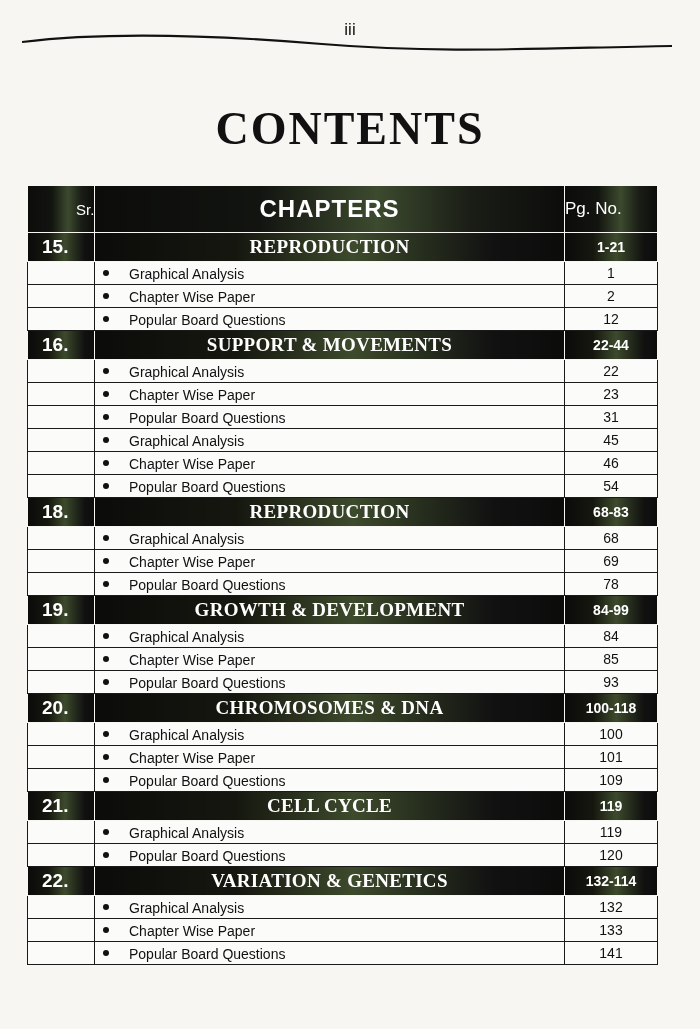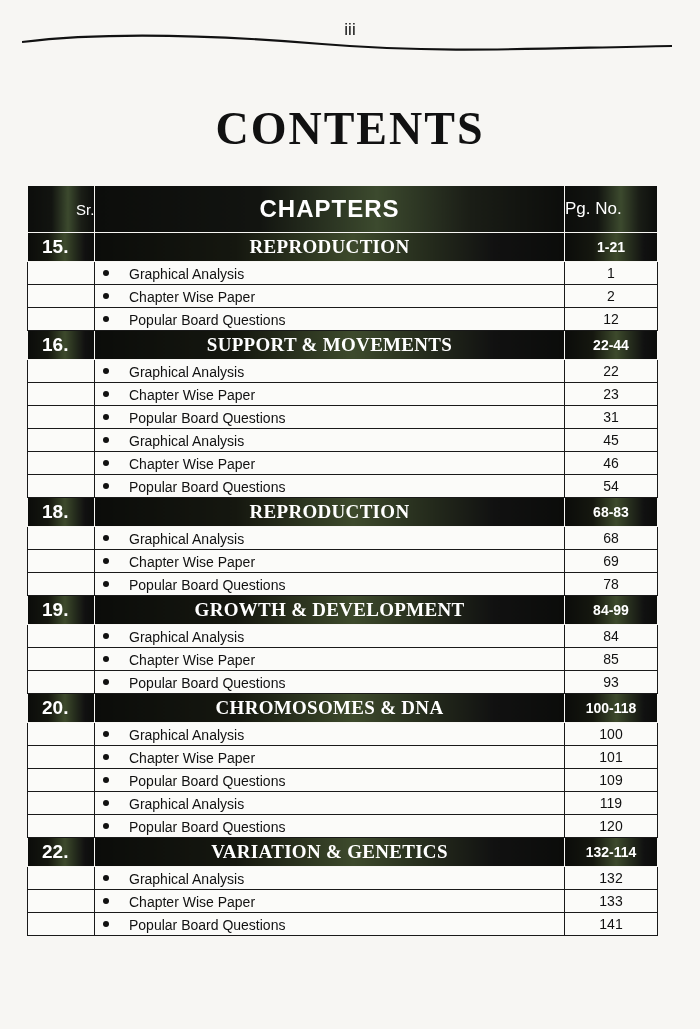--- a/index.html
+++ b/index.html
@@ -194,20 +194,25 @@
       <tr class="sub">
         <td class="sr"></td>
         <td class="ch"><span class="bullet"></span><span class="sub-label">Chapter Wise Paper</span></td>
         <td class="pg">101</td>
       </tr>
       <tr class="sub">
         <td class="sr"></td>
         <td class="ch"><span class="bullet"></span><span class="sub-label">Popular Board Questions</span></td>
         <td class="pg">109</td>
       </tr>
+      <tr class="chap">
+        <td class="sr">21.</td>
+        <td class="ch">CELL CYCLE</td>
+        <td class="pg">119</td>
+      </tr>
       <tr class="sub">
         <td class="sr"></td>
         <td class="ch"><span class="bullet"></span><span class="sub-label">Graphical Analysis</span></td>
         <td class="pg">119</td>
       </tr>
       <tr class="sub">
         <td class="sr"></td>
         <td class="ch"><span class="bullet"></span><span class="sub-label">Popular Board Questions</span></td>
         <td class="pg">120</td>
       </tr>

